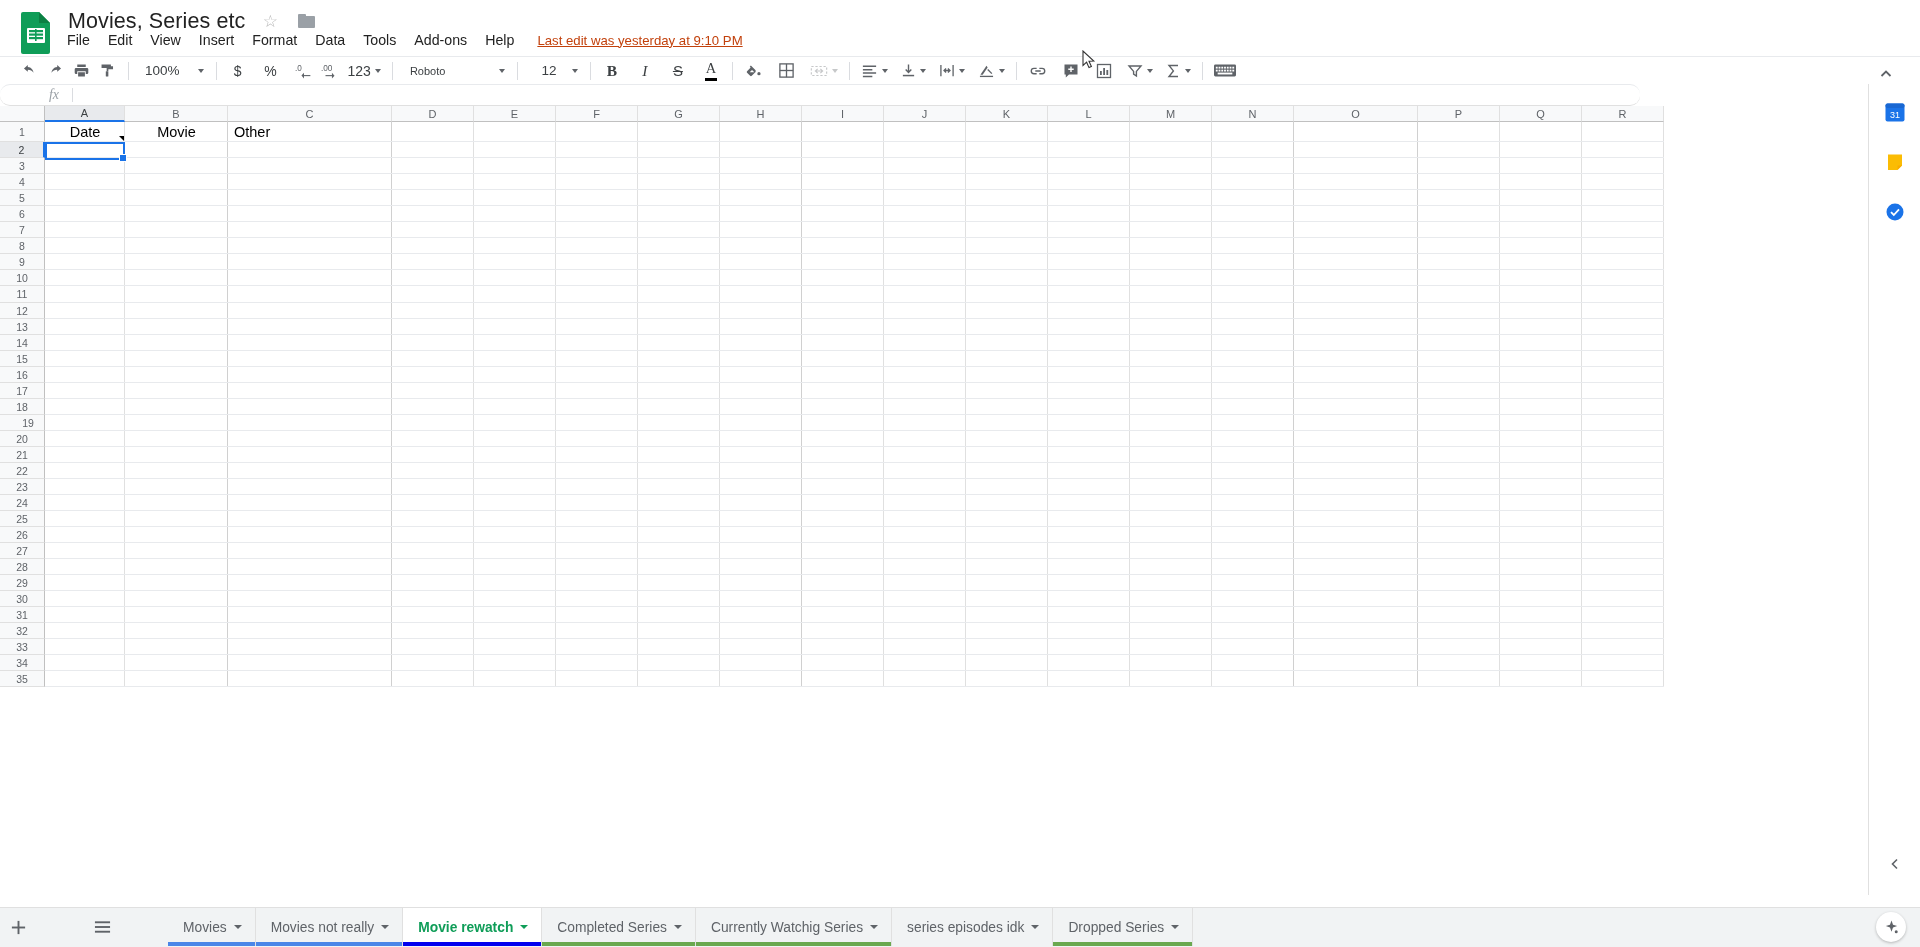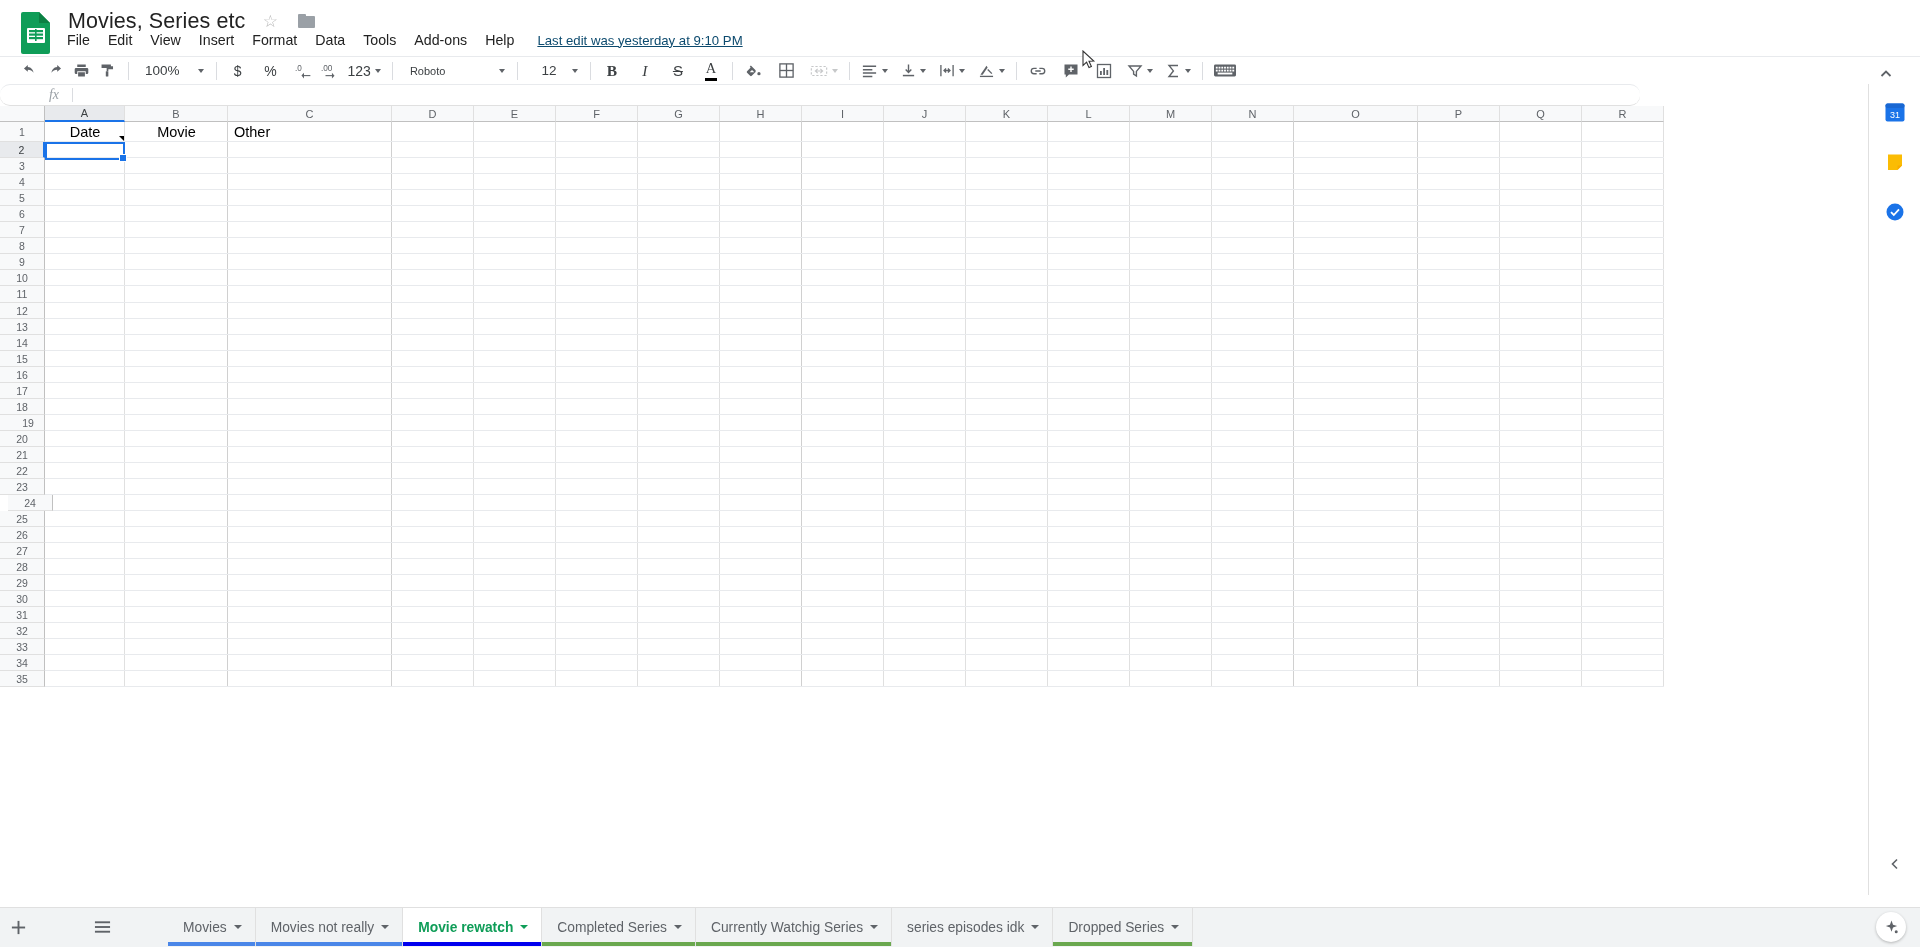--- a/index.html
+++ b/index.html
@@ -32,21 +32,21 @@
     content:""; position:absolute; left:0; top:0px; width:8px; height:3px;
     background:#9aa0a6; border-radius:1px 1px 0 0;
   }
 
   .menubar { position: absolute; left: 58px; top: 30px; display: flex; align-items: center; height: 20px; }
   .menu-item {
     font-size: 14.2px; color: #222; padding: 2px 9px; cursor: pointer;
     white-space: nowrap; border-radius: 3px;
   }
   .last-edit {
-    font-size: 13.2px; color: #0c4a6e; margin-left: 14px; text-decoration: underline;
+    font-size: 13.2px; color: #c2410c; margin-left: 14px; text-decoration: underline;
     white-space: nowrap; cursor: pointer;
   }
 
   .header-right { position: absolute; right: 12px; top: 10px; display: flex; align-items: center; height: 40px; }
   .comment-btn {
     width: 34px; height: 34px; display:flex; align-items:center; justify-content:center;
     border-radius: 50%; cursor: pointer; margin-right: 8px;
   }
   .share-btn {
     display: flex; align-items: center; gap: 8px;
@@ -490,21 +490,21 @@
         <div class="rh" style="height: 16px;">14</div>
         <div class="rh" style="height: 16px;">15</div>
         <div class="rh" style="height: 16px;">16</div>
         <div class="rh" style="height: 16px;">17</div>
         <div class="rh" style="height: 16px; text-align: right;">18</div>
         <div class="rh" style="height: 16px; padding-left: 12px;">19</div>
         <div class="rh" style="height: 16px; text-align: right;">20</div>
         <div class="rh" style="height: 16px;">21</div>
         <div class="rh" style="height: 16px;">22</div>
         <div class="rh" style="height: 16px;">23</div>
-        <div class="rh" style="height: 16px; margin-left: 8px;">24</div>
+        <div class="rh" style="height: 16px;">24</div>
         <div class="rh" style="height: 16px;">25</div>
         <div class="rh" style="height: 16px;">26</div>
         <div class="rh" style="height: 16px;">27</div>
         <div class="rh" style="height: 16px;">28</div>
         <div class="rh" style="height: 16px;">29</div>
         <div class="rh" style="height: 16px;">30</div>
         <div class="rh" style="height: 16px;">31</div>
         <div class="rh" style="height: 16px;">32</div>
         <div class="rh" style="height: 16px;">33</div>
         <div class="rh" style="height: 16px;">34</div>

